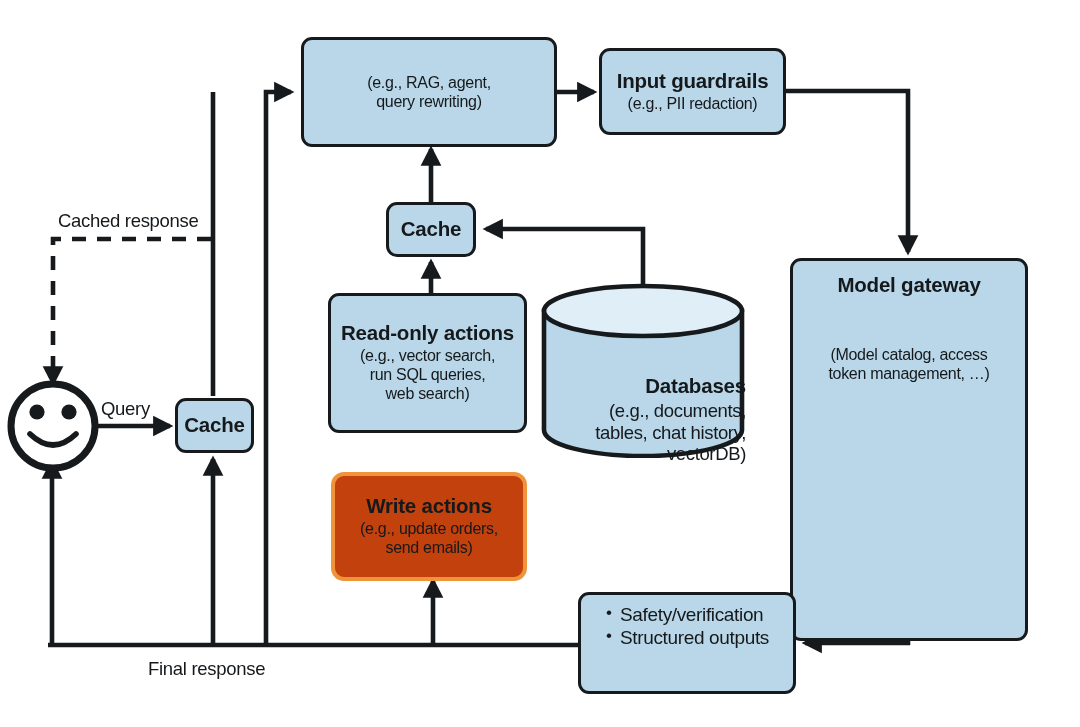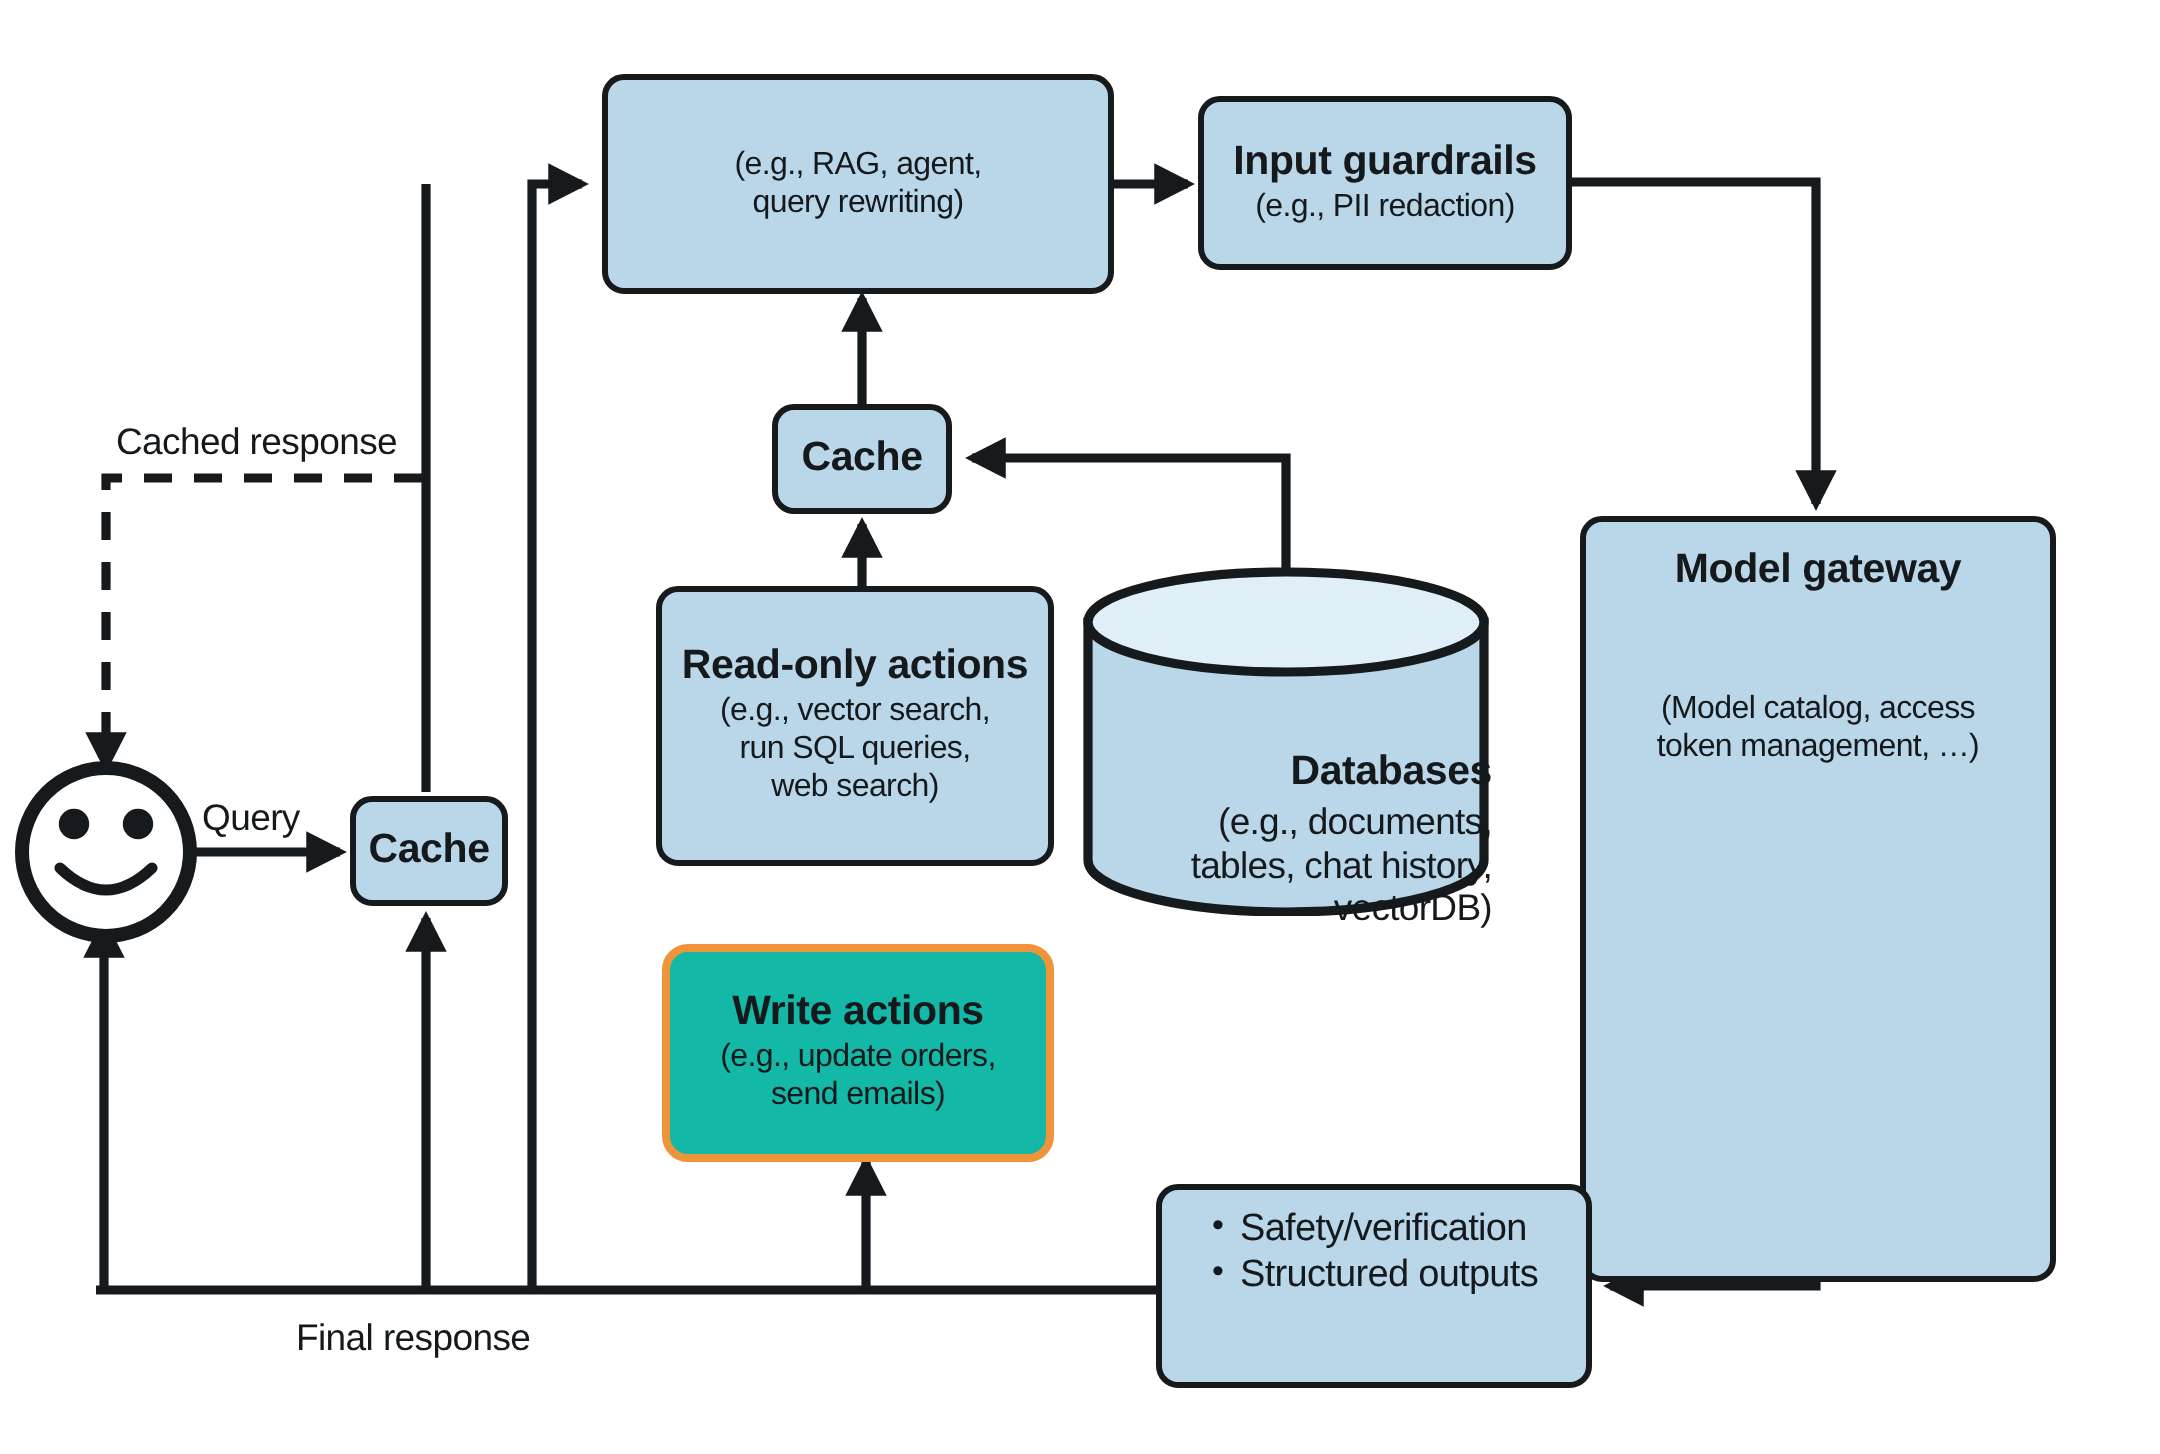--- a/index.html
+++ b/index.html
@@ -44,21 +44,21 @@
     line-height: 1.12;
     letter-spacing: -0.2px;
   }
   .node .sub {
     font-size: 16px;
     line-height: 1.17;
     letter-spacing: -0.3px;
     margin-top: 2px;
   }
   .node.write {
-    background: #14b8a6;
+    background: #c2410c;
     border-color: #f0943c;
     border-width: 4px;
     border-radius: 13px;
   }
   
   #node-model-gateway {
     justify-content: flex-start;
     padding-top: 13px;
   }
   #node-model-gateway .sub { margin-top: 1px; }

